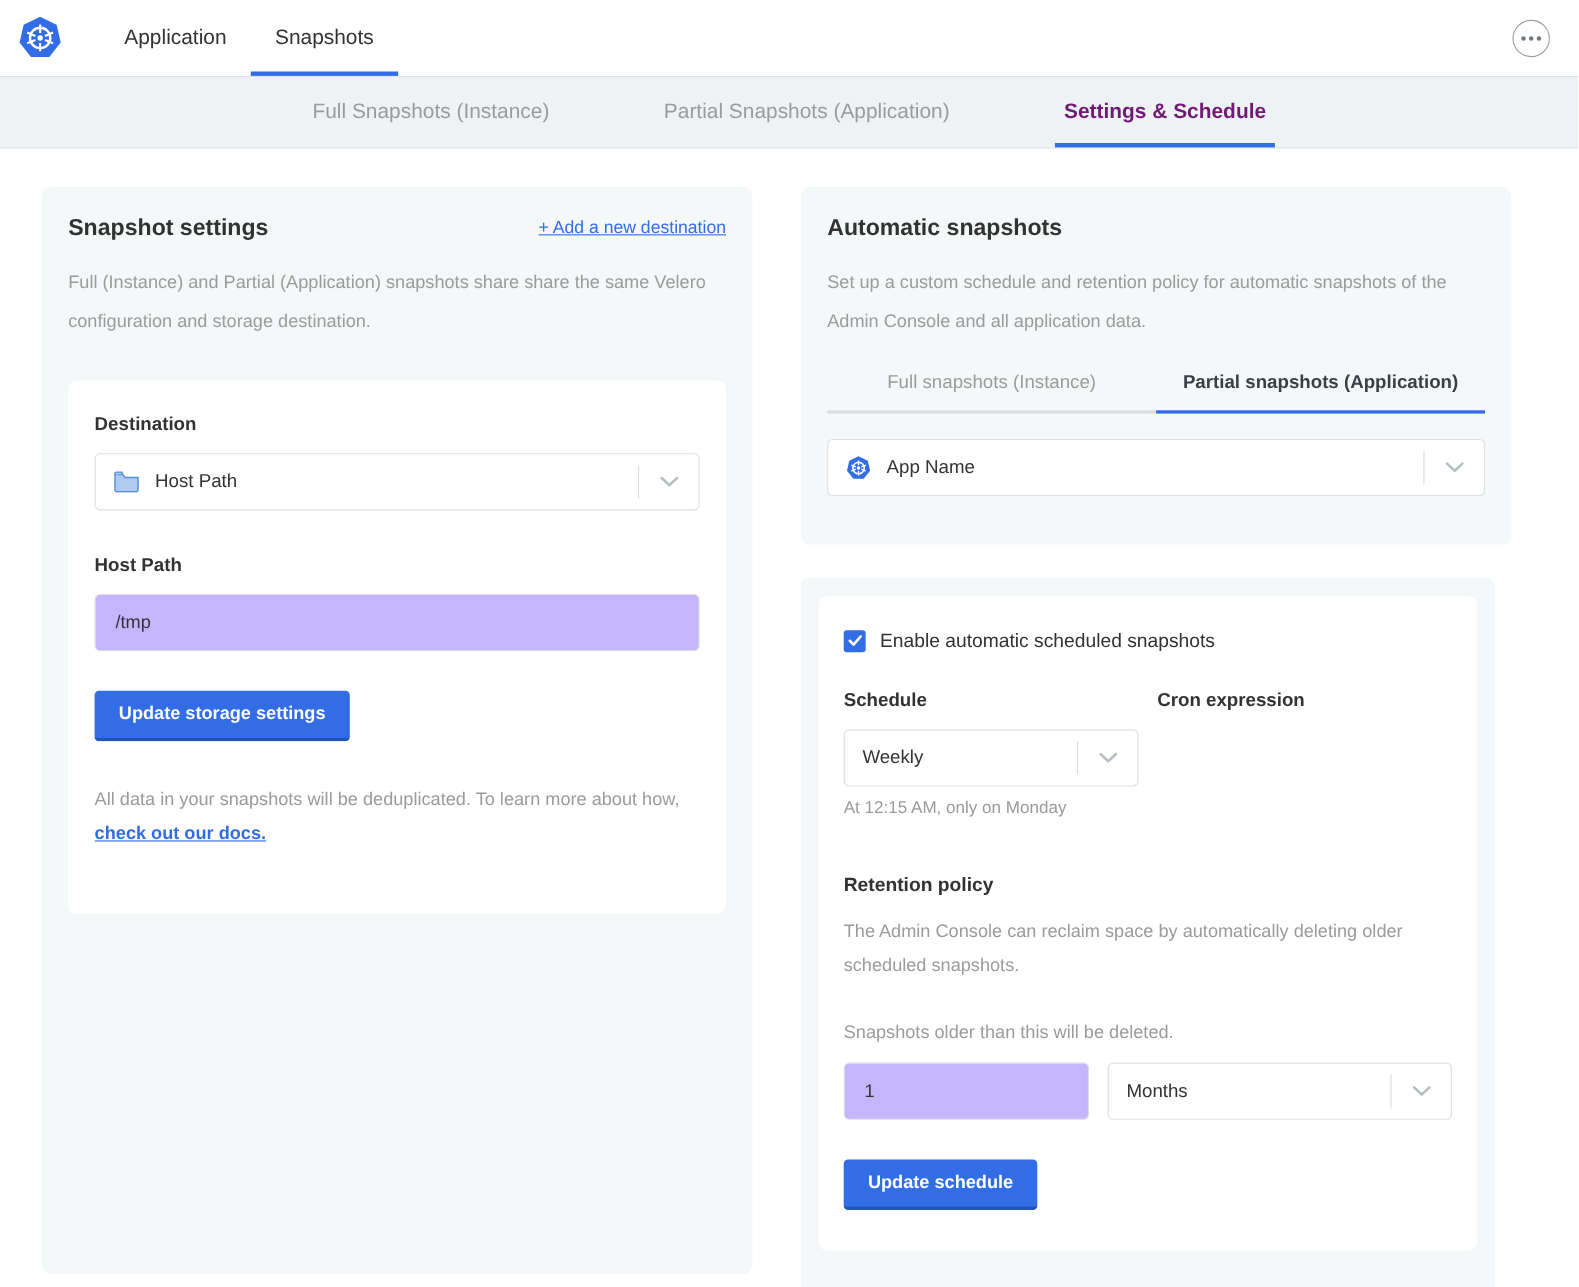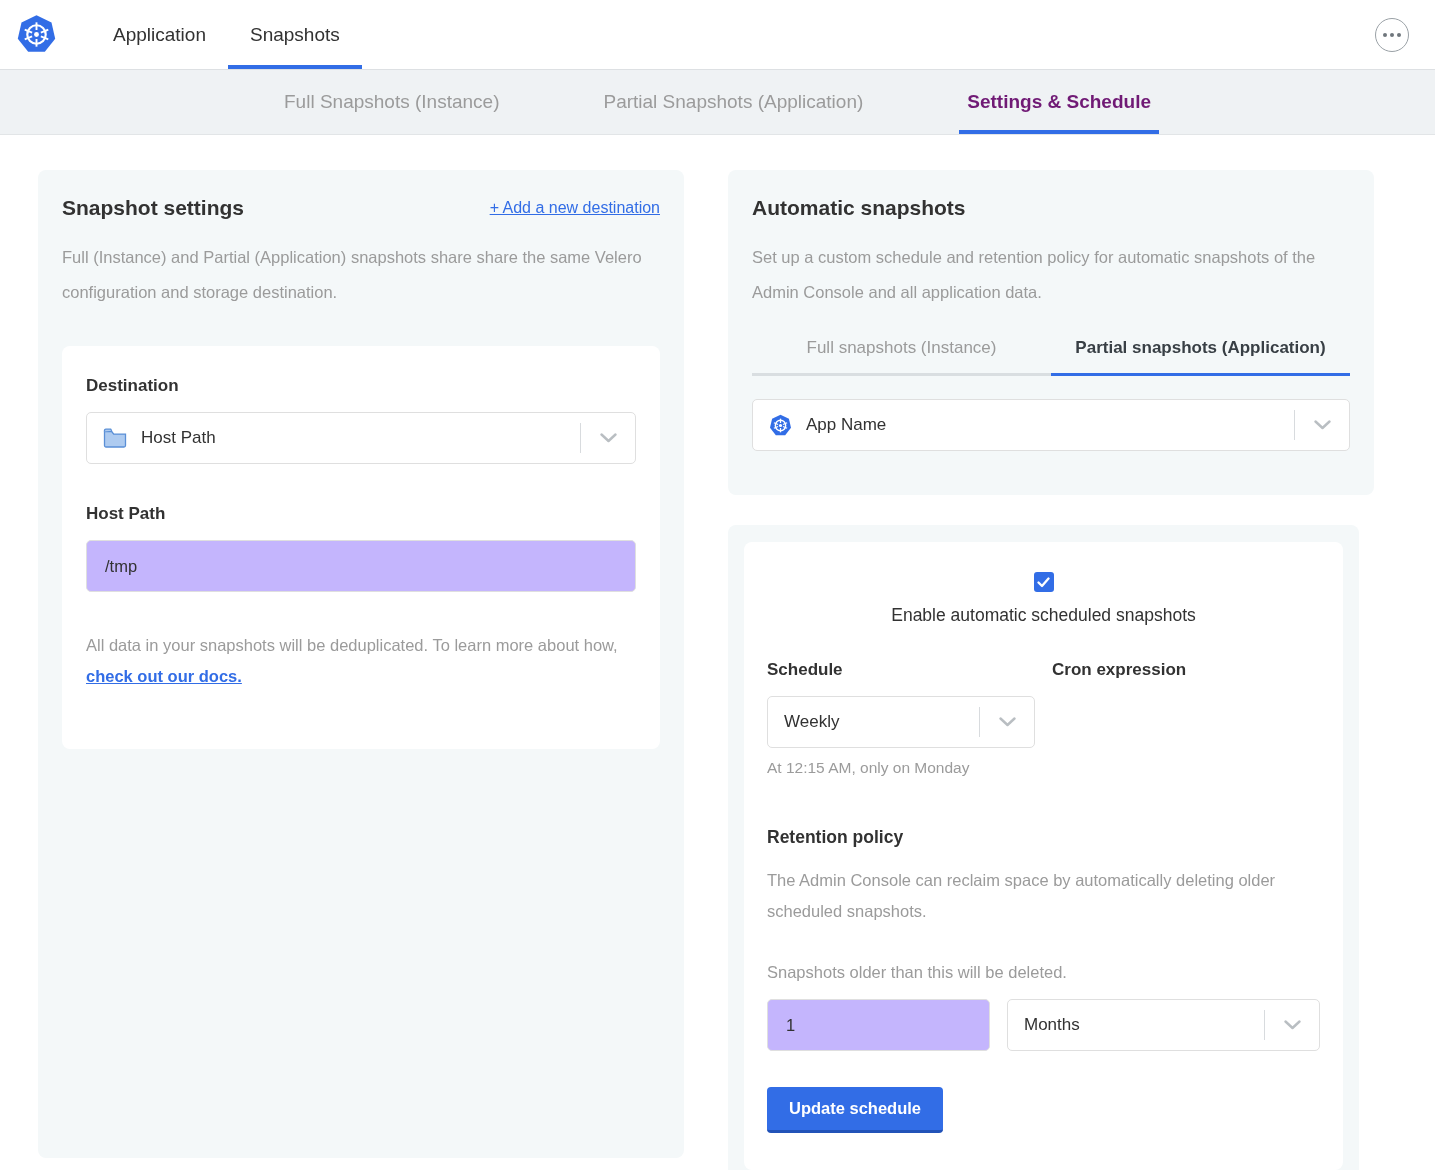--- a/index.html
+++ b/index.html
@@ -91,21 +91,21 @@
   
   .as-tabs { display: flex; margin-top: 28px; }
   .as-tab {
     flex: 1; text-align: center; padding-bottom: 15px; font-size: 17px;
     color: #9b9b9b; border-bottom: 3px solid #d9dee1; cursor: pointer;
   }
   .as-tab.active { color: #383f45; font-weight: 700; border-bottom-color: #326de6; }
   .app-select { margin-top: 23px; }
 
   
-  .checkbox-row { display: flex; align-items: center; gap: 13px; flex-direction: column; }
+  .checkbox-row { display: flex; align-items: center; gap: 13px; }
   .checkbox {
     width: 20px; height: 20px; background: #326de6; border-radius: 3px;
     display: flex; align-items: center; justify-content: center; cursor: pointer; flex: 0 0 auto;
   }
   .checkbox-label { font-size: 17.5px; color: #323232; cursor: pointer; }
 
   .sched-grid { display: grid; grid-template-columns: 1fr 1fr; column-gap: 17px; margin-top: 34px; }
   .sched-grid .field-label { margin-bottom: 16px; }
   .helper { color: #9b9b9b; font-size: 15.5px; margin-top: 11px; }
 
@@ -184,20 +184,21 @@
           <svg width="17" height="10" viewBox="0 0 17 10">
             <polyline points="1.5,1.5 8.5,8 15.5,1.5" fill="none" stroke="#b9bec2" stroke-width="2.4" stroke-linecap="round" stroke-linejoin="round"></polyline>
           </svg>
         </div>
       </div>
 
       <div class="field-label mt40">Host Path</div>
       <input class="text-input mt16" type="text" value="/tmp" style="">
 
 
+      <button class="btn mt36">Update storage settings</button>
 
       <p class="dedup">
         <span>All data in your snapshots will be deduplicated. To learn more about how,</span>
         <a class="link bold">check out our docs.</a>
       </p>
     </div>
   </section>
 
   <div class="col-right">
 

